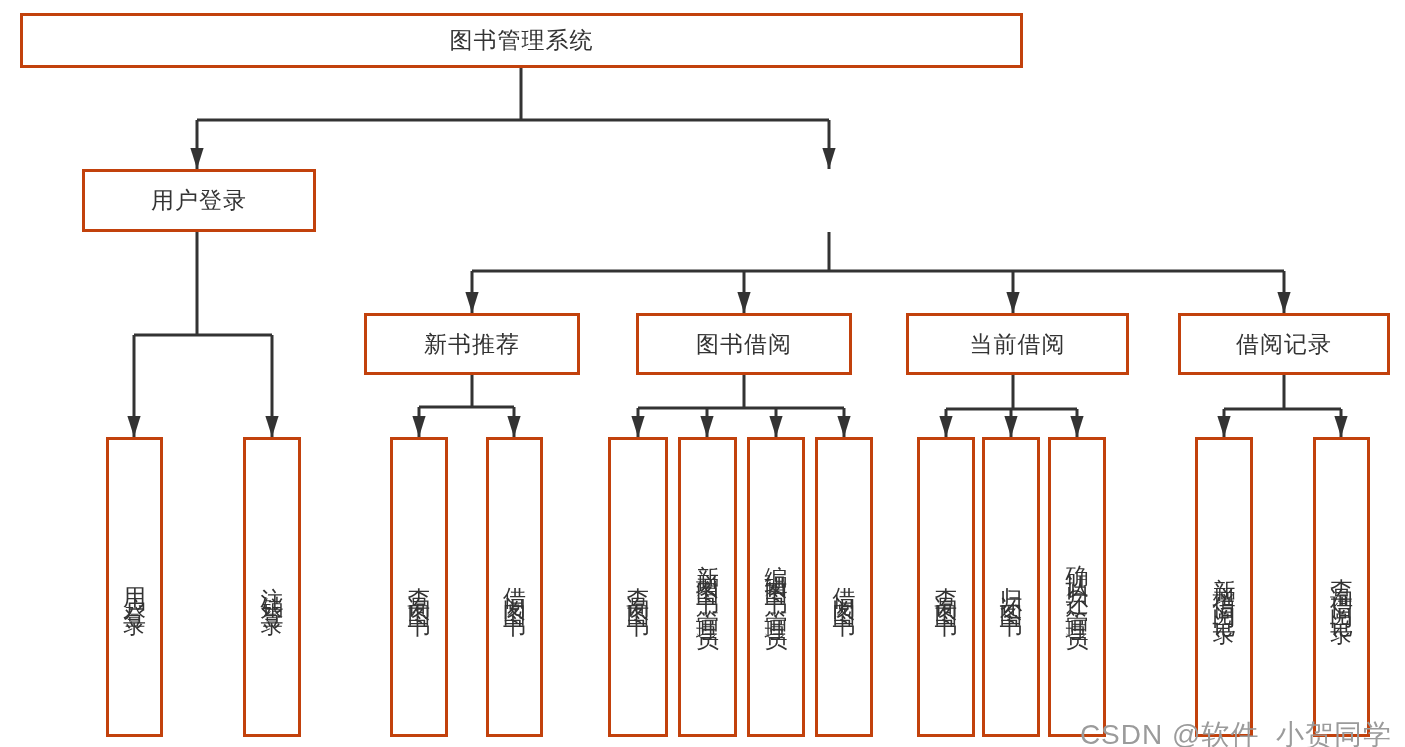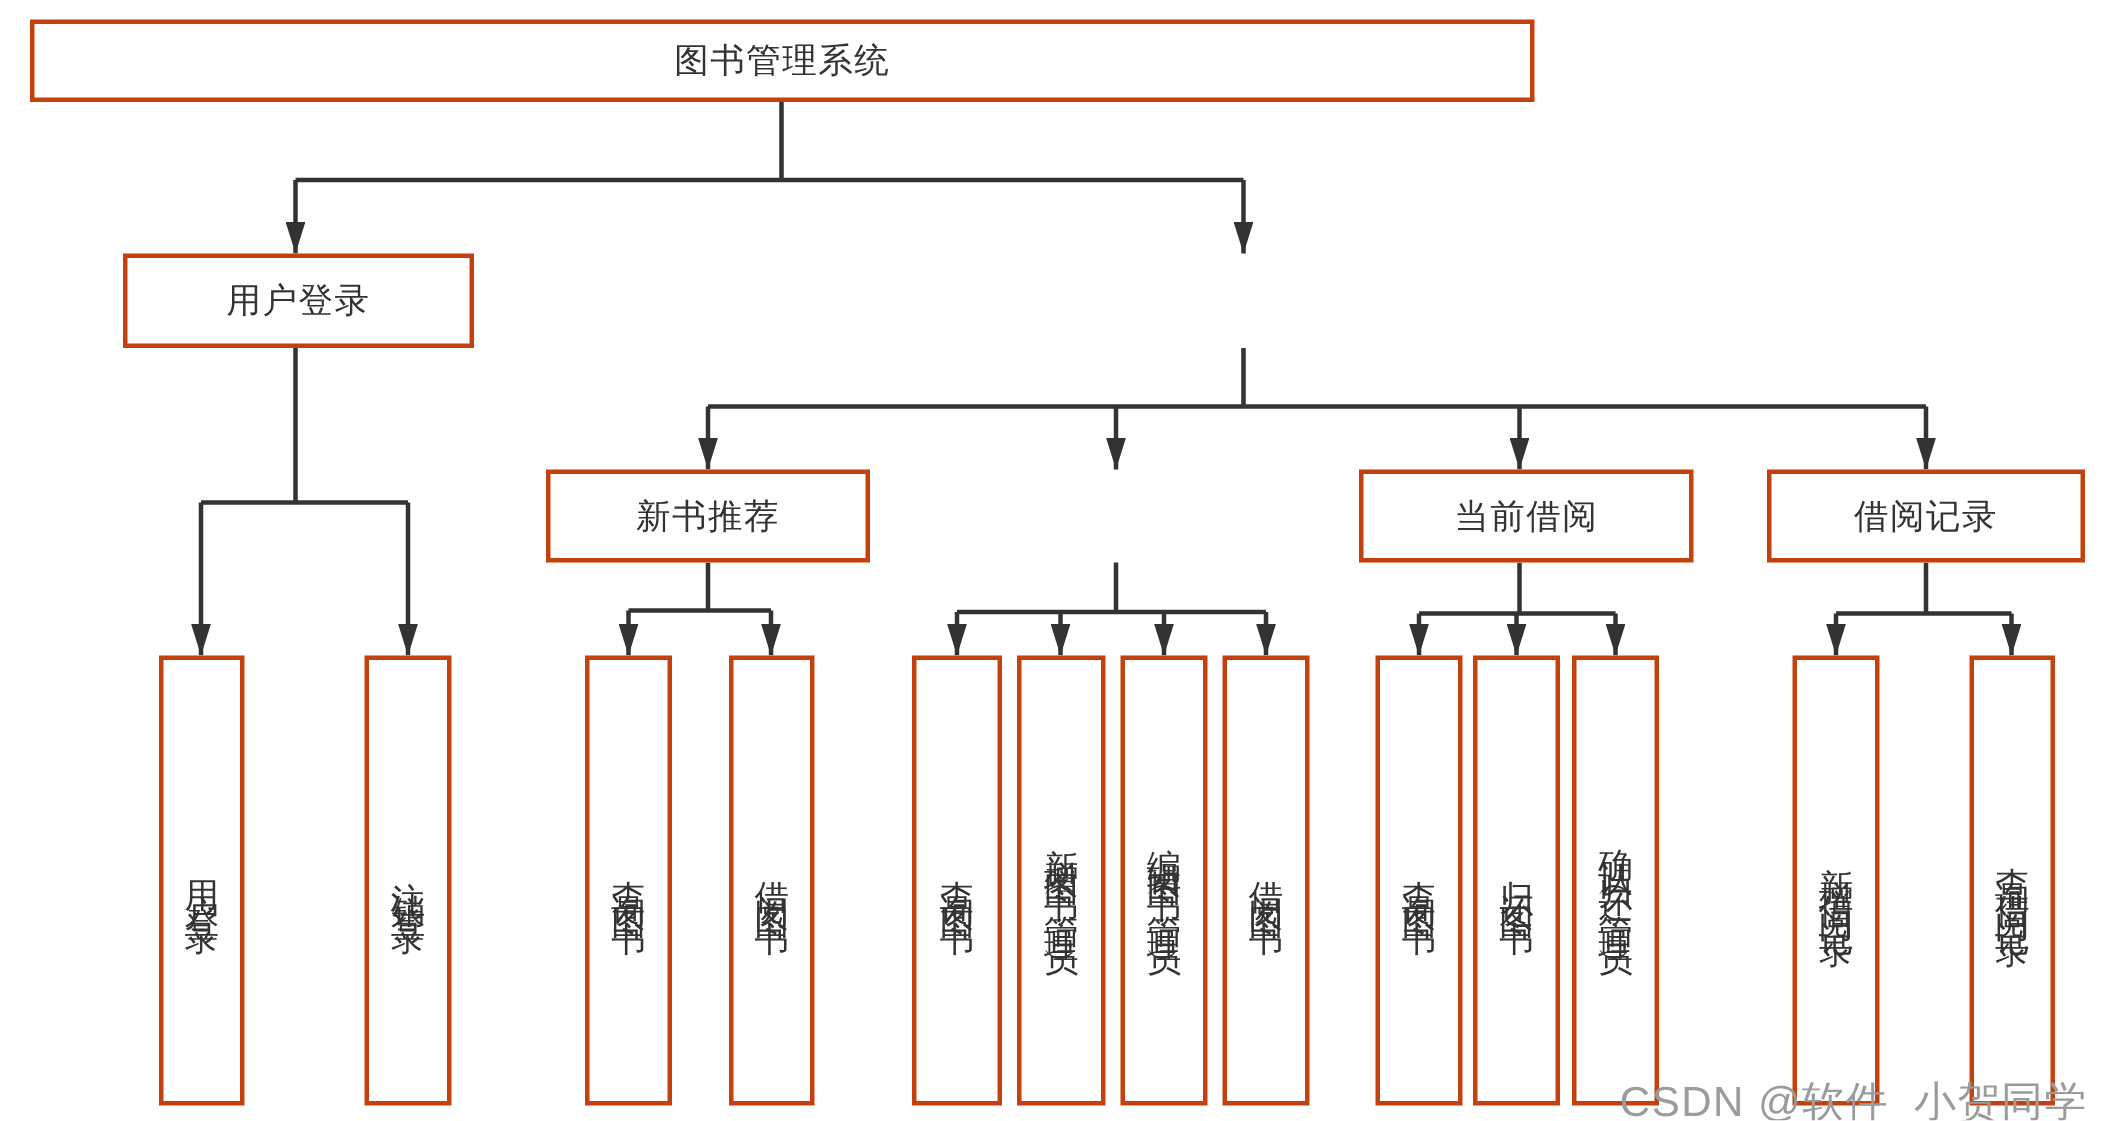--- a/index.html
+++ b/index.html
@@ -97,20 +97,21 @@
       <line x1="1224" y1="409" x2="1224" y2="437" marker-end="url(#arrow)"></line>
       <line x1="1341" y1="409" x2="1341" y2="437" marker-end="url(#arrow)"></line>
     </g>
   </svg>
 
   <div class="box" style="left:20px;top:13px;width:1003px;height:55px">图书管理系统</div>
 
   <div class="box" style="left:82px;top:169px;width:234px;height:63px">用户登录</div>
 
   <div class="box" style="left:364px;top:313px;width:216px;height:62px">新书推荐</div>
+  <div class="box" style="left:636px;top:313px;width:216px;height:62px">图书借阅</div>
   <div class="box" style="left:906px;top:313px;width:223px;height:62px">当前借阅</div>
   <div class="box" style="left:1178px;top:313px;width:212px;height:62px">借阅记录</div>
 
   <div class="box leaf" style="left:106px;top:437px;width:57px;height:300px">用户登录</div>
   <div class="box leaf" style="left:243px;top:437px;width:58px;height:300px">注销登录</div>
 
   <div class="box leaf" style="left:390px;top:437px;width:58px;height:300px">查询图书</div>
   <div class="box leaf" style="left:486px;top:437px;width:57px;height:300px">借阅图书</div>
 
   <div class="box leaf" style="left:608px;top:437px;width:60px;height:300px">查询图书</div>

